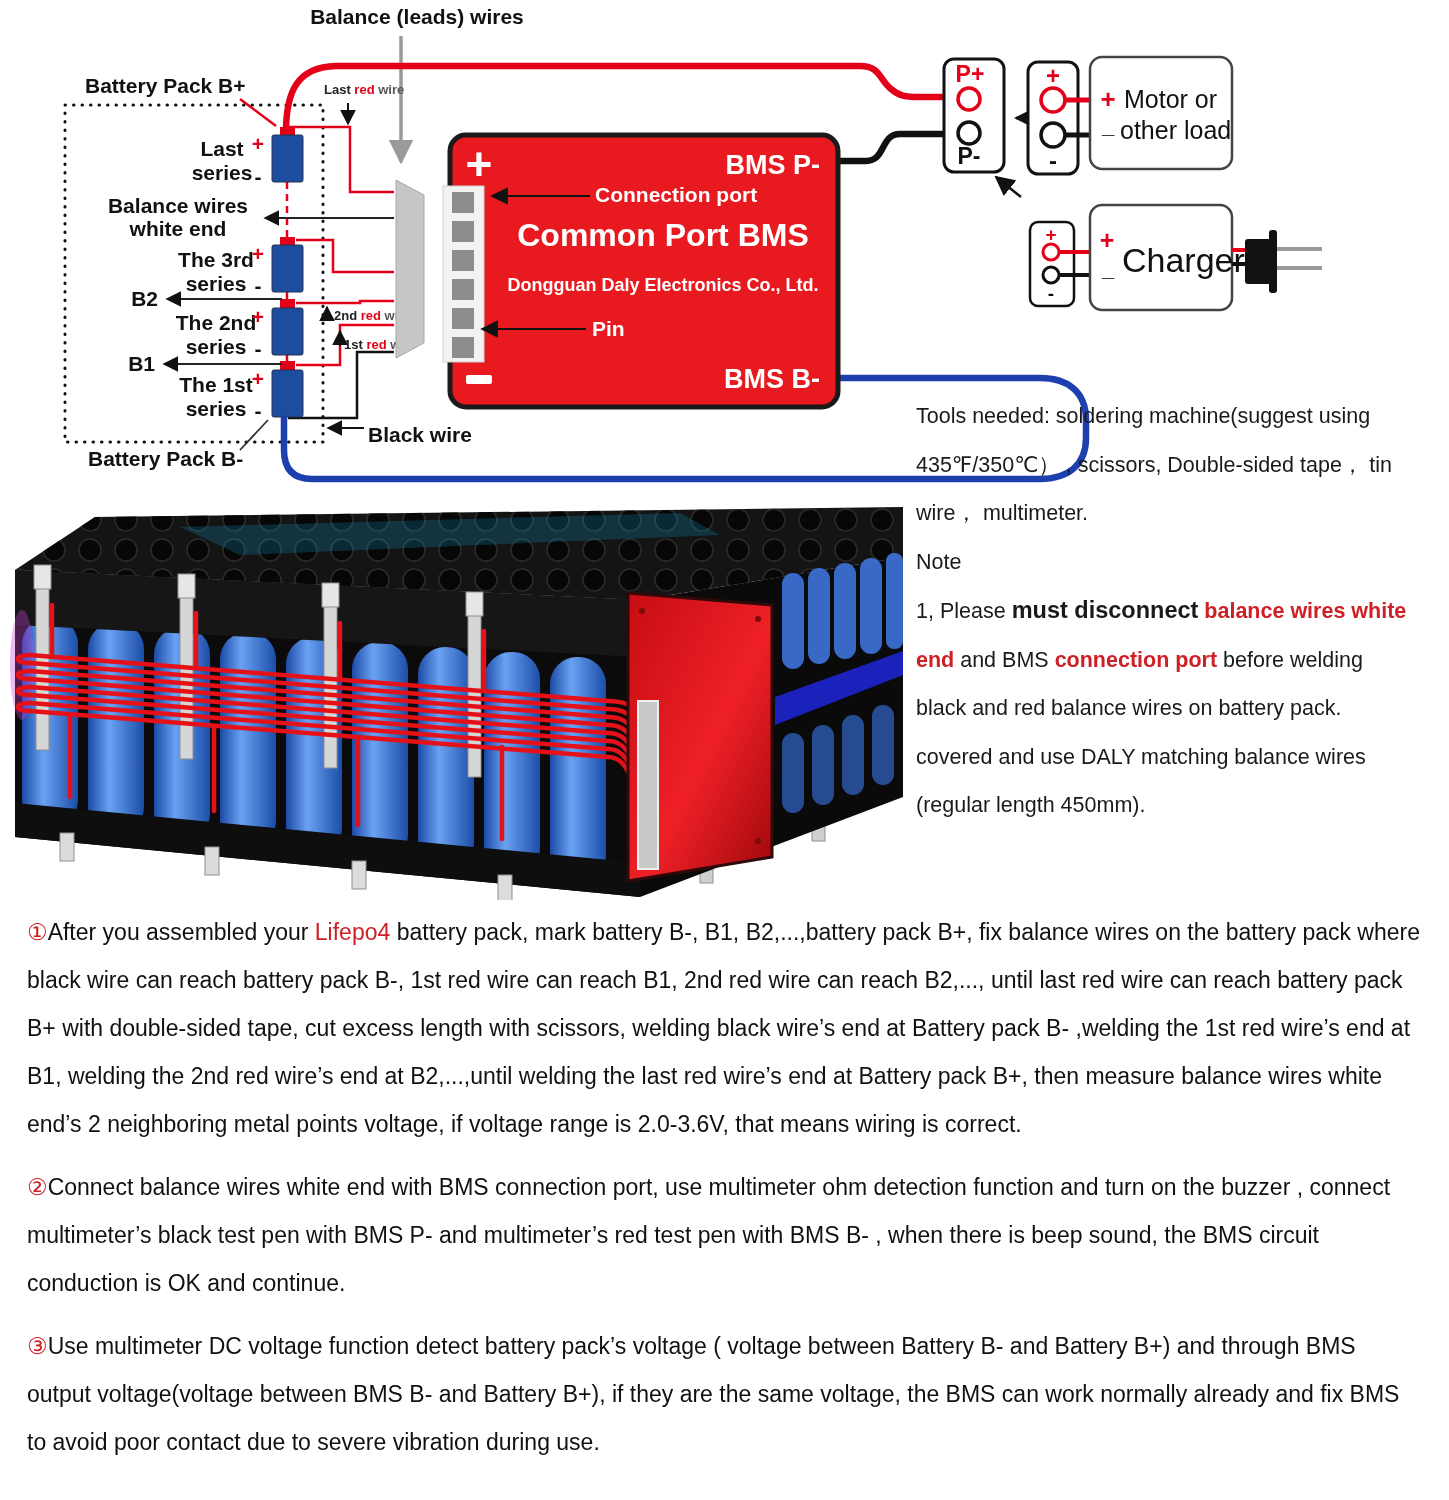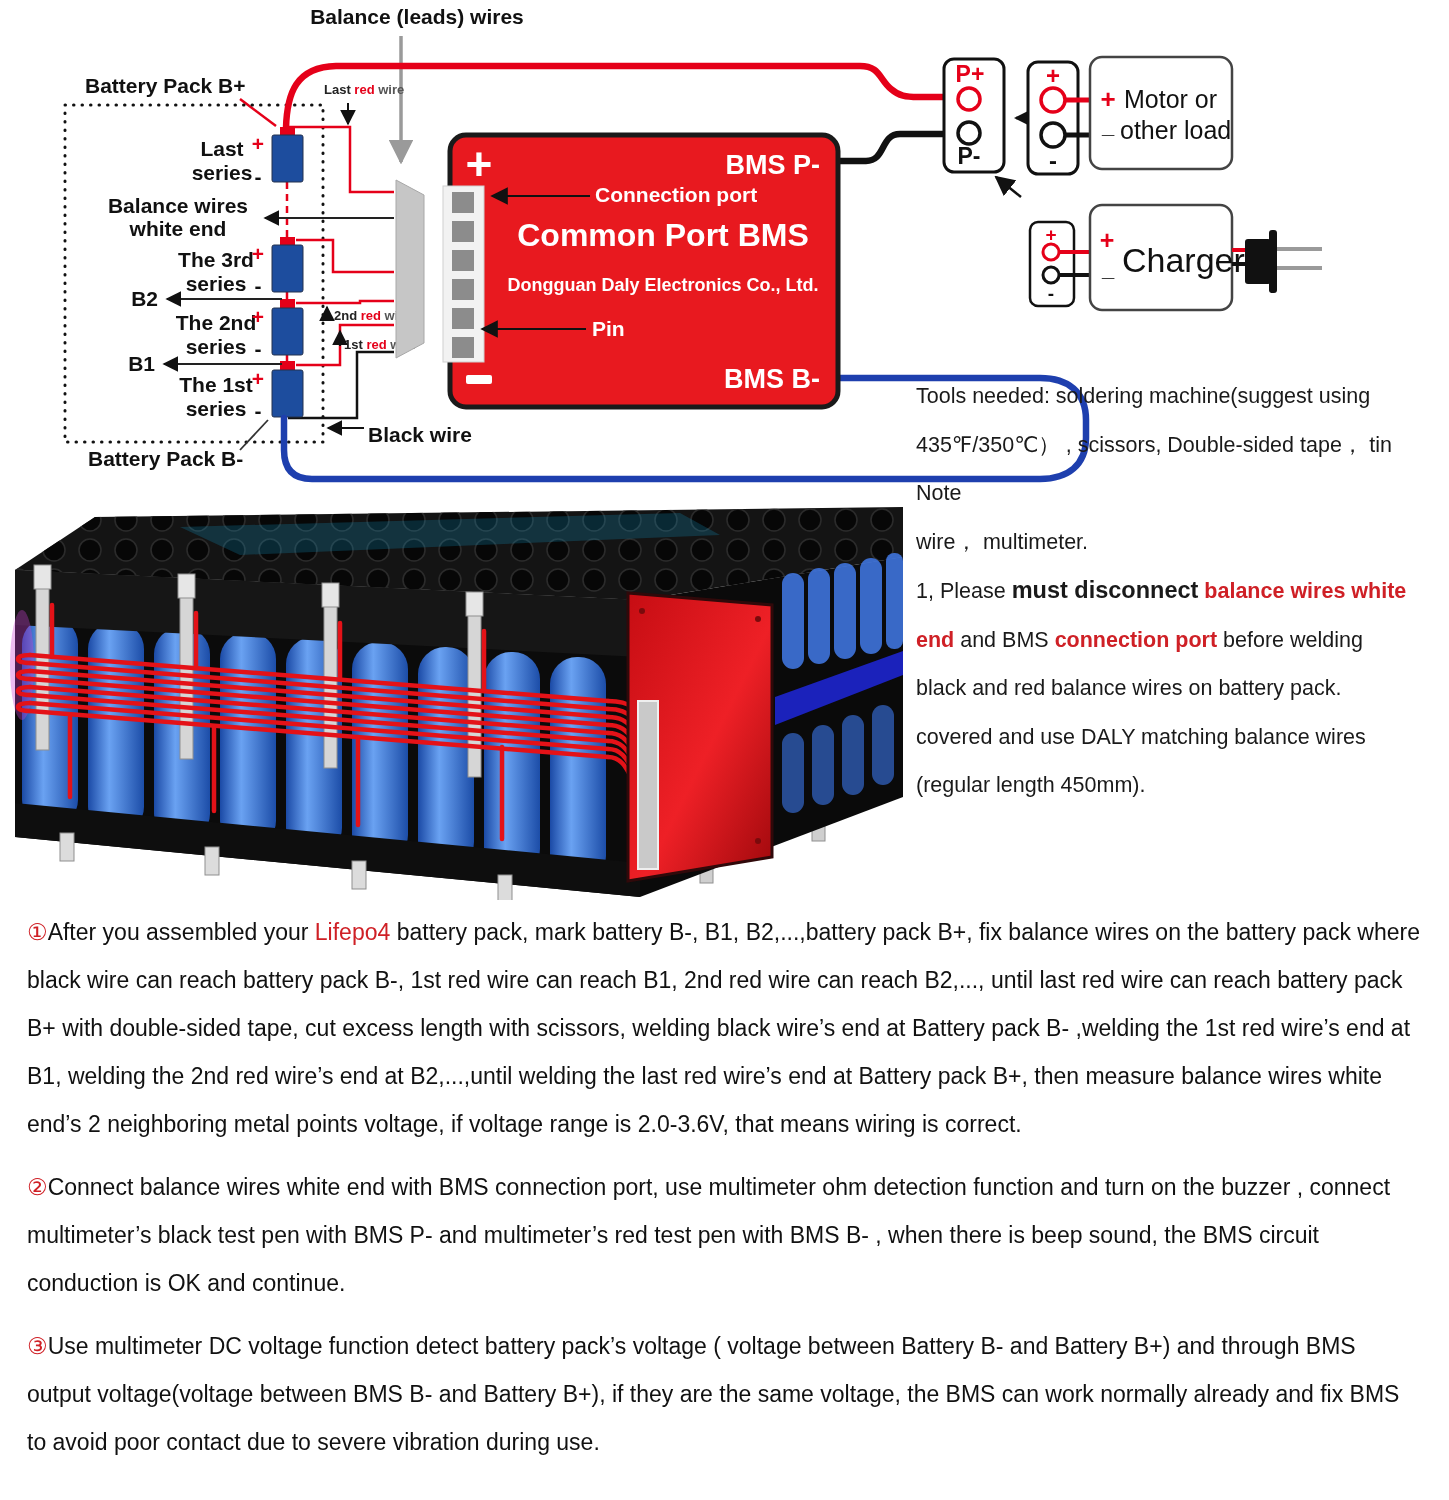--- a/index.html
+++ b/index.html
@@ -6,21 +6,21 @@
   .page{position:relative;width:1449px;height:1500px;background:#fff;overflow:hidden;
         font-family:"Liberation Sans","DejaVu Sans",sans-serif;color:#111;}
   .abs{position:absolute;}
   
   svg text{font-family:"Liberation Sans","DejaVu Sans",sans-serif;}
   .dlbl{font-size:21px;font-weight:bold;fill:#111;}
   .dsm{font-size:13px;font-weight:bold;fill:#222;}
   .red{color:#cf2026;}
   .bold{font-weight:bold;font-size:23.5px;}
   
-  .note{left:916px;top:372px;width:528px;}
+  .note{left:916px;top:392px;width:528px;}
   .note-line{white-space:nowrap;font-size:21.5px;line-height:48.5px;color:#1a1a1a;}
   .note-line .red{color:#cf2026;font-weight:bold;}
   
   .instructions{left:12px;top:893px;width:1426px;}
   .instr-p{font-size:23px;line-height:48px;color:#111;margin:15px;}
   .instr-p .red{color:#cf2026;}
   
   .footer{left:0;top:1437px;width:1449px;text-align:center;font-size:34px;color:#111;}
 </style>
 </head>
@@ -306,22 +306,22 @@
       <circle cx="642" cy="106" r="3" fill="#7a0a0c"></circle>
         <circle cx="758" cy="114" r="3" fill="#7a0a0c"></circle>
       <circle cx="758" cy="336" r="3" fill="#7a0a0c"></circle>
       <rect x="638" y="196" width="20" height="168" fill="#c9c9c9" stroke="#efefef" stroke-width="2"></rect>
     </g>
   </svg>
 
   <div class="abs note">
       <div class="note-line"><span>Tools needed: soldering machine(suggest using</span></div>
       <div class="note-line"><span>435℉/350℃） , scissors, Double-sided tape， tin</span></div>
+      <div class="note-line"><span>wire，  multimeter.</span></div>
       <div class="note-line"><span>Note</span></div>
-      <div class="note-line"><span>wire，  multimeter.</span></div>
       <div class="note-line"><span>1, Please </span><span class="bold">must disconnect</span><span> </span><span class="red">balance wires white</span></div>
       <div class="note-line"><span class="red">end</span><span> and BMS </span><span class="red">connection port</span><span> before welding</span></div>
       <div class="note-line"><span>black and red balance wires on battery pack.</span></div>
       <div class="note-line"><span>covered and use DALY matching balance wires</span></div>
       <div class="note-line"><span>(regular length 450mm).</span></div>
     </div>
 
   <div class="abs instructions">
       <div class="instr-p"><span class="red">①</span><span>After you assembled your </span><span class="red">Lifepo4</span><span> battery pack, mark battery B-, B1, B2,...,battery pack B+, fix balance wires on the battery pack where black wire can reach battery pack B-, 1st red wire can reach B1, 2nd red wire can reach B2,..., until last red wire can reach battery pack B+ with double-sided tape, cut excess length with scissors, welding black wire’s end at Battery pack B- ,welding the 1st red wire’s end at B1, welding the 2nd red wire’s end at B2,...,until welding the last red wire’s end at Battery pack B+, then measure  balance wires white end’s 2 neighboring metal points voltage,  if voltage range is  2.0-3.6V, that means wiring is correct.</span></div>
       <div class="instr-p"><span class="red">②</span><span>Connect balance wires white end with BMS connection port, use multimeter ohm detection function and turn on the buzzer , connect multimeter’s black test pen with BMS P- and multimeter’s red test pen with BMS B- , when there is beep sound, the BMS circuit conduction is OK and continue.</span></div>

